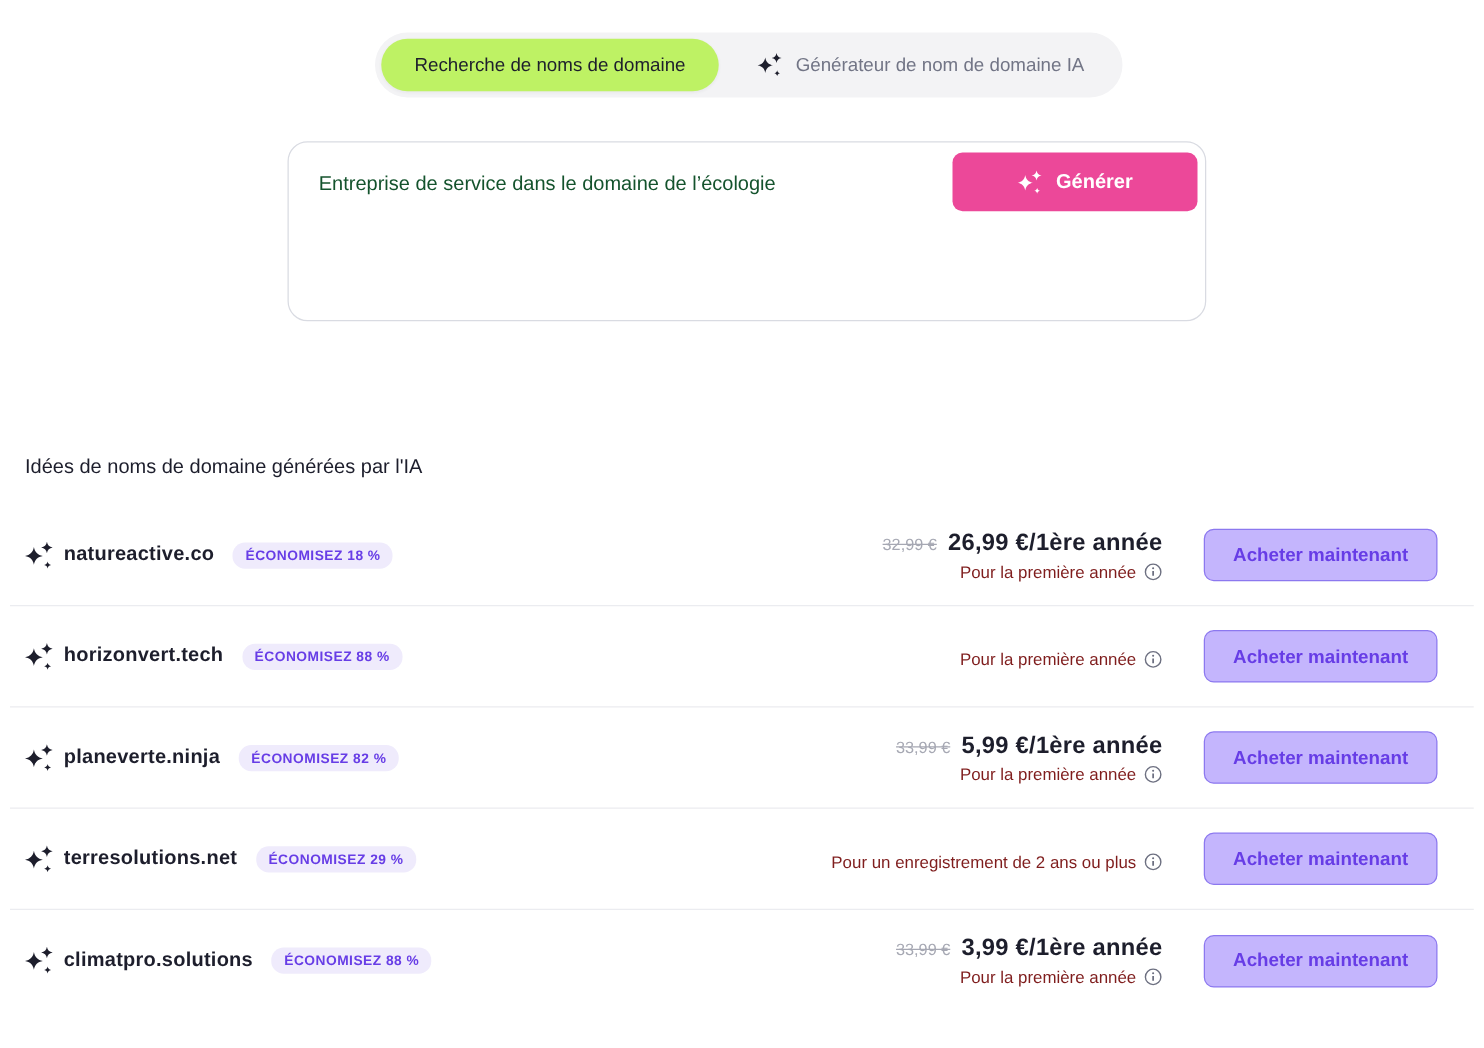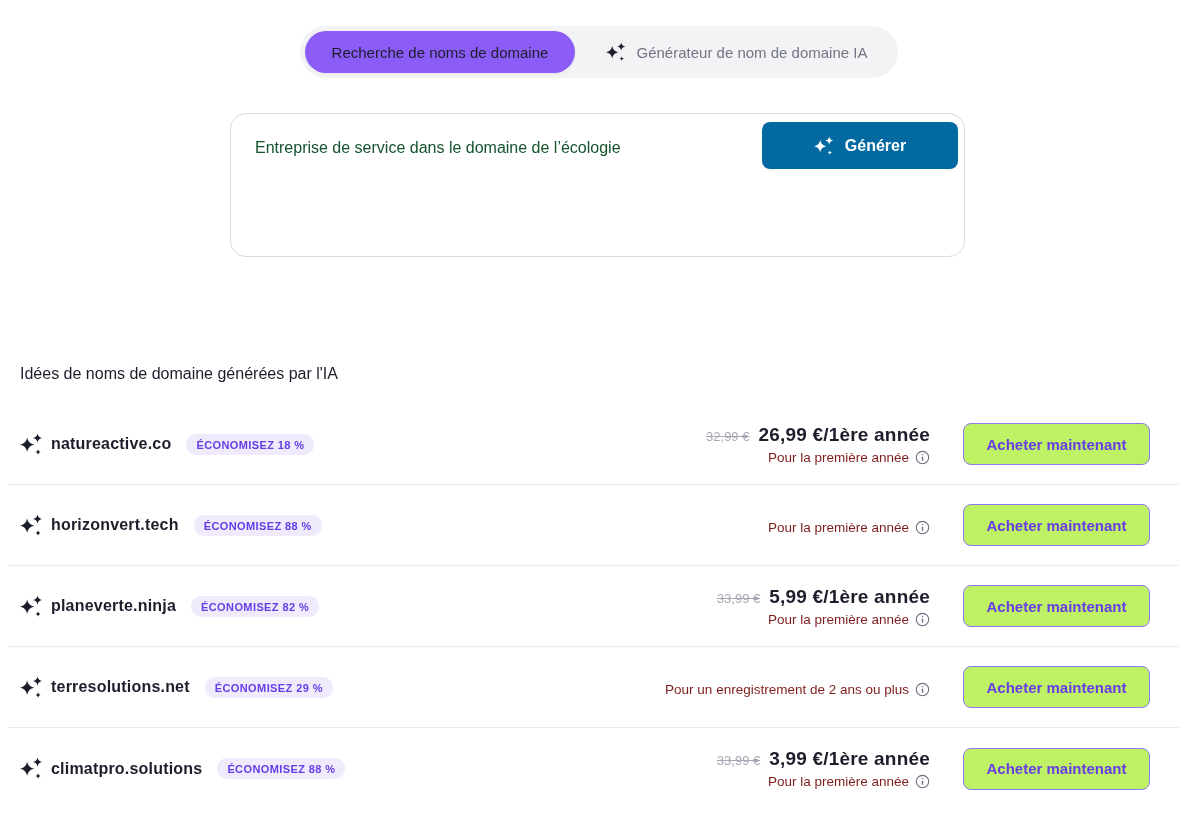--- a/index.html
+++ b/index.html
@@ -4,34 +4,34 @@
 <style>
   * { margin:0; padding:0; box-sizing:border-box; }
   html,body { width:1187px; height:838px; background:#ffffff;
     font-family:"Liberation Sans","DejaVu Sans",sans-serif; color:#1d1e2c; }
   body { position:relative; overflow:hidden; }
 
   
   .tabbar { position:absolute; left:300px; top:26px; width:598px; height:52px;
     background:#f3f3f5; border-radius:26px; }
   .tab-active { position:absolute; left:5px; top:5px; width:270px; height:42px;
-    background:#8b5cf6; border-radius:21px; display:flex; align-items:center;
+    background:#bef264; border-radius:21px; display:flex; align-items:center;
     justify-content:center; font-size:15px; font-weight:500; color:#1d1e2c;
     box-shadow:0 1px 3px rgba(29,30,44,0.06); cursor:pointer; }
   .tab-inactive { position:absolute; left:275px; right:0; top:0; height:100%;
     display:flex; align-items:center; justify-content:center; gap:11px;
     font-size:15px; color:#727586; cursor:pointer;text-align:center; }
 
   
   .card { position:absolute; left:230px; top:113px; width:735px; height:144px;
     background:#ffffff; border:1px solid #d9dbe2; border-radius:16px; }
   .prompt { position:absolute; left:24px; top:23px; right:216px;
     font-size:16px; color:#14532d; line-height:1.35; }
   .generate { position:absolute; top:8px; right:6px; width:196px; height:47px;
-    background:#0369a1; border:none; border-radius:8px; color:#ffffff;
+    background:#ec4899; border:none; border-radius:8px; color:#ffffff;
     font-weight:700; font-size:16px; font-family:inherit; display:flex;
     align-items:center; justify-content:center; gap:11px; cursor:pointer; }
 
   
   .heading { position:absolute; left:20px; top:365px; font-size:16px; font-weight:400; }
   .rows { position:absolute; left:8px; top:404px; width:1171px; }
   .row { height:81px; display:flex; align-items:center;
     padding:0 29px 0 12px; border-bottom:1px solid #ebecf0; }
   .row:last-child { border-bottom:none; }
 
@@ -46,21 +46,21 @@
   .spacer { flex:1; }
 
   .price-block { text-align:right; margin-right:33px; }
   .price-line { display:flex; align-items:baseline; justify-content:flex-end; gap:9px; }
   .old-price { font-size:13px; color:#a6a8b3; text-decoration:line-through; }
   .price { font-size:19px; font-weight:700; letter-spacing:0.2px; }
   .note-line { margin-top:4px; font-size:13.5px; color:#7f1d1d; display:flex;
     justify-content:flex-end; gap:6px; }
   .info { display:inline-flex; color:#6d7081; cursor:pointer; }
 
-  .buy { flex:none; width:187px; height:42px; background:#bef264;
+  .buy { flex:none; width:187px; height:42px; background:#c4b5fd;
     border:1px solid #8c78ef; border-radius:8px; color:#673de6;
     font-weight:700; font-size:15px; font-family:inherit; cursor:pointer; }
   .defs-holder { position:absolute; width:0; height:0; overflow:hidden; }
 </style>
 </head>
 <body>
 
 <svg class="defs-holder" aria-hidden="true">
   <defs>
     <path id="spark-path" d="M12 0C13.1 6.8 17.2 10.9 24 12C17.2 13.1 13.1 17.2 12 24C10.9 17.2 6.8 13.1 0 12C6.8 10.9 10.9 6.8 12 0Z"></path>

